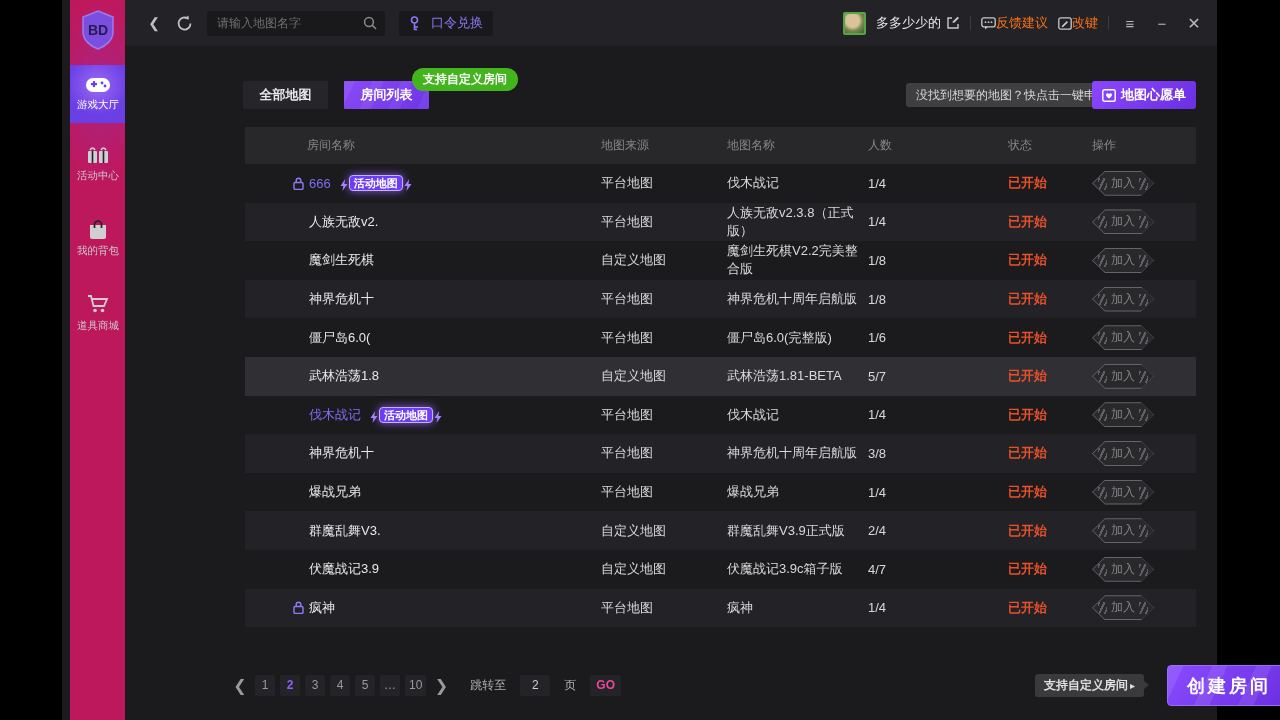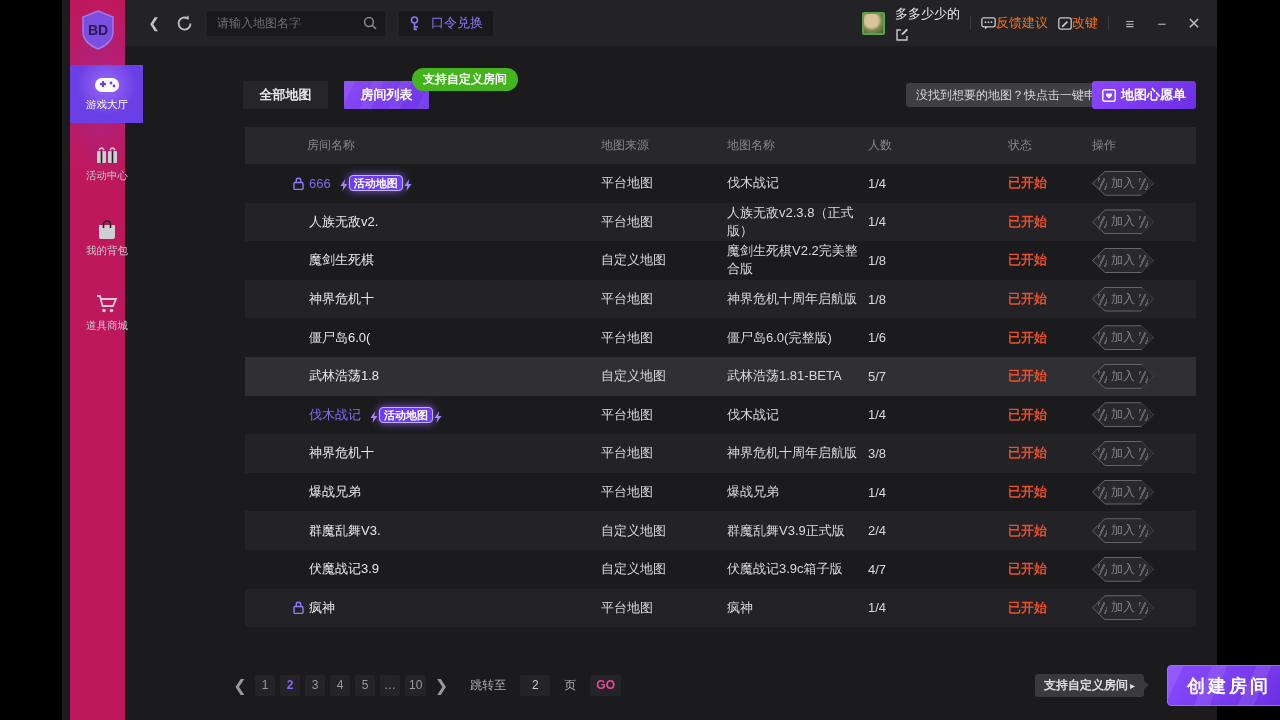--- a/index.html
+++ b/index.html
@@ -13,31 +13,31 @@
   .search-box{position:relative;width:178px;height:25px;background:#19191b;border-radius:3px;margin-left:8px;}
   .search-box input{width:100%;height:100%;background:transparent;border:0;outline:none;color:#9a9a9e;
     font-size:12px;padding:0 28px 0 10px;font-family:inherit;}
   .search-box input::placeholder{color:#6f6f73;}
   .mag{position:absolute;right:8px;top:5px;}
   .redeem-btn{height:25px;margin-left:14px;background:#19191b;border-radius:3px;display:flex;
     align-items:center;padding:0 10px;gap:11px;color:#8b76f3;font-size:13px;cursor:pointer;}
   .tb-right{margin-left:auto;display:flex;align-items:center;gap:10px;padding-right:12px;}
   .avatar{width:23px;height:23px;border:2px solid #57a546;background:
     radial-gradient(circle at 40% 35%,#d8c39a 0 40%,#7a8a4e 60%,#3e5a32);border-radius:2px;}
-  .username{color:#e8e8ea;font-size:13px;display:flex;align-items:flex-start;gap:5px;flex-direction:column;}
+  .username{color:#e8e8ea;font-size:13px;display:flex;align-items:center;gap:5px;}
   .tb-link{color:#f97316;font-size:13px;display:flex;align-items:center;gap:0;cursor:pointer;}
   .vdiv{width:1px;height:14px;background:#3c3c40;}
   .winctl{color:#b8b8bc;font-size:15px;width:22px;text-align:center;cursor:pointer;}
   .winctl.close{font-size:16px;}
   
   .sidebar{position:absolute;left:8px;top:0;width:55px;height:720px;background:#be185d;z-index:5;}
   .sidebar::before{content:"";position:absolute;left:0;top:0;width:55px;height:220px;
     background:radial-gradient(70px 130px at 30px 90px,rgba(120,70,230,.28),transparent 70%);}
   .logo{position:relative;margin:9px auto 14px;width:38px;height:42px;display:flex;align-items:center;justify-content:center;}
-  .side-item{position:relative;width:73px;padding:9px 0 8px;display:flex;flex-direction:column;align-items:center;
+  .side-item{position:relative;width:55px;padding:9px 0 8px;display:flex;flex-direction:column;align-items:center;
     gap:4px;color:#c9c9cd;font-size:11px;cursor:pointer;margin-bottom:20px;}
   .side-item .lbl{transform:scale(.95);white-space:nowrap;}
   .side-item.active{background:radial-gradient(40px 40px at 50% 35%,#9a6bf5,#6b3fe6 75%);color:#fff;
     padding:12px 0 11px;margin-bottom:14px;}
   
   .content{position:absolute;left:55px;top:46px;right:0;bottom:0;background:#1b1b1e;}
   .tab{position:absolute;top:35px;height:28px;width:85px;display:flex;align-items:center;justify-content:center;
     color:#e8e8ea;font-size:13px;font-weight:bold;background:#26262a;cursor:pointer;border-radius:1px;}
   .tab.all{left:126px;}
   .tab.rooms{left:227px;background:linear-gradient(135deg,#8a4bf5,#6d34e8);color:#fff;}

